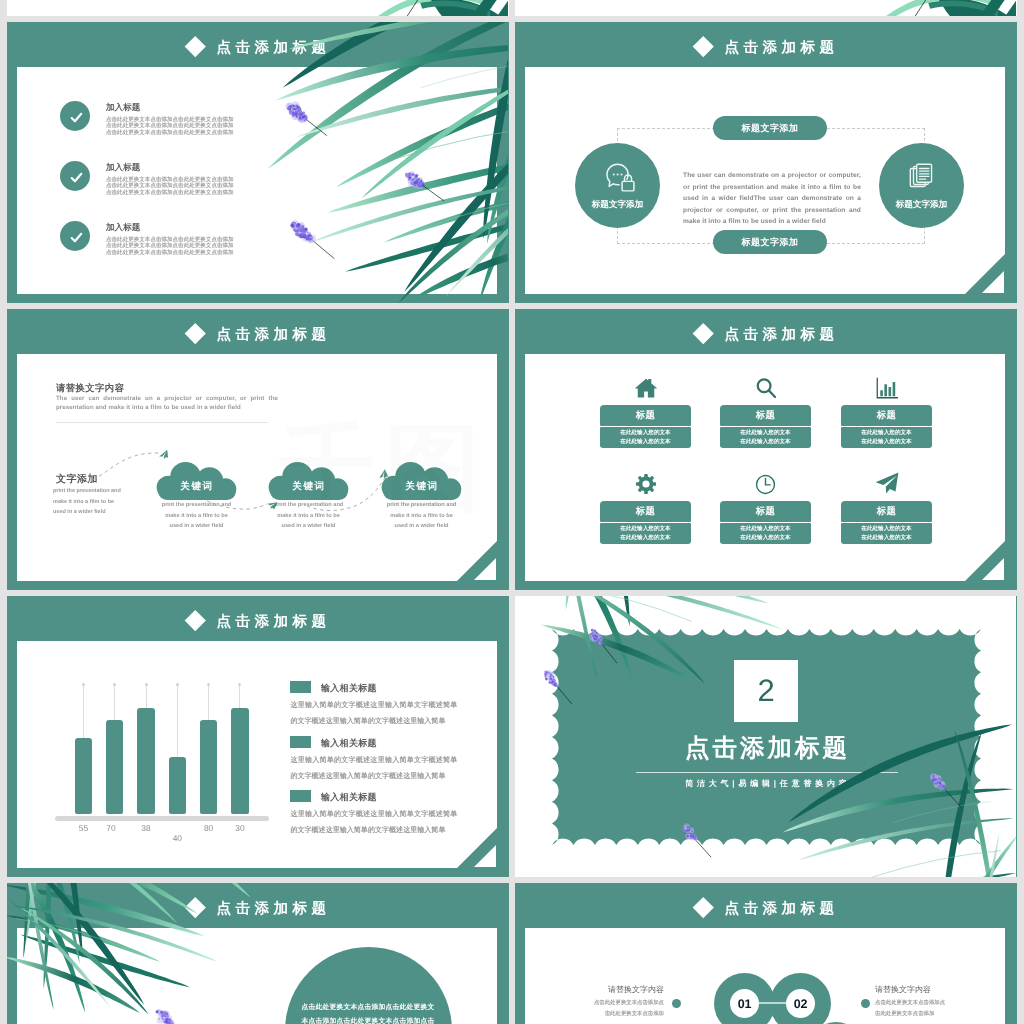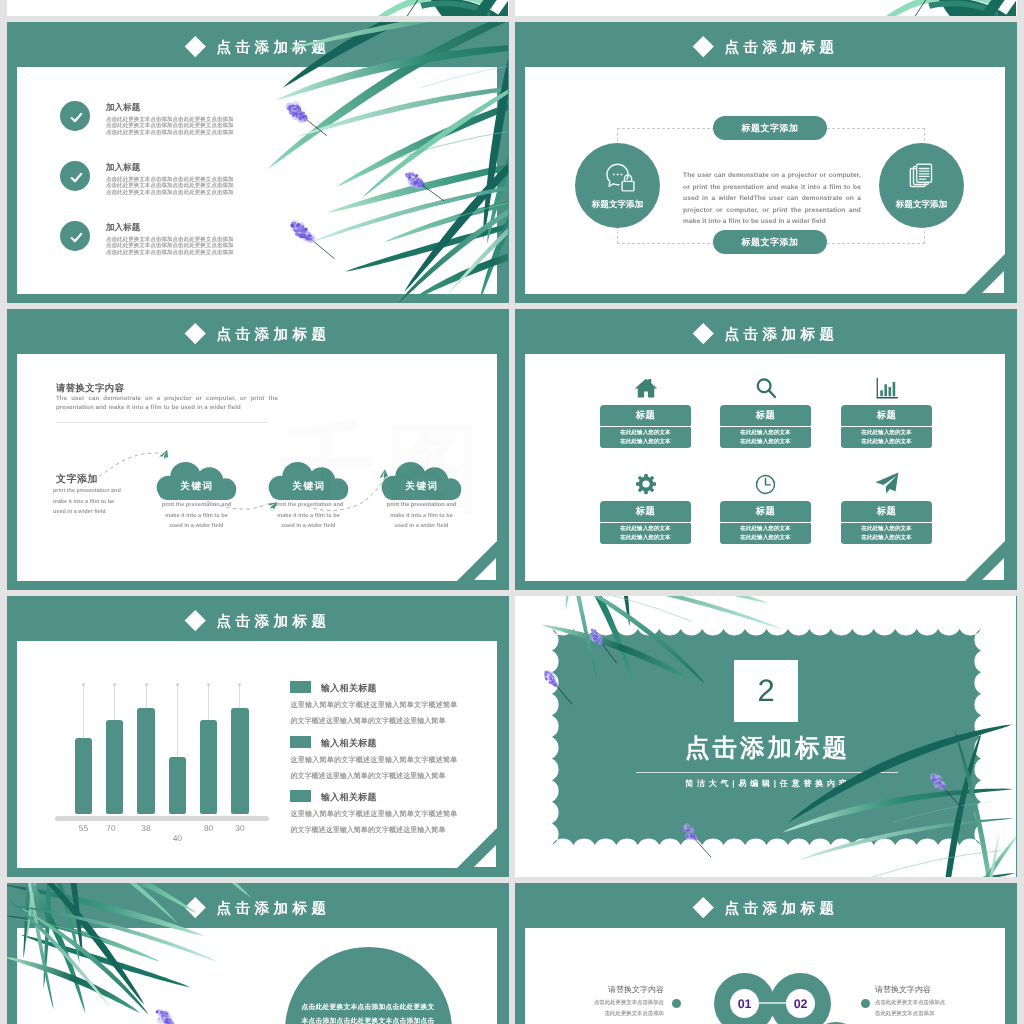--- a/index.html
+++ b/index.html
@@ -84,21 +84,21 @@
 
 .ct-circle{position:absolute;border-radius:50%;background:#4f9186;}
 .ct-body{position:absolute;color:#fff;font-size:6.8px;line-height:2.0;text-align:center;
    font-weight:700;white-space:pre-line;letter-spacing:.2px;}
 .nm-dot{position:absolute;width:9px;height:9px;border-radius:50%;background:#4f9186;}
 .nm-lab{position:absolute;font-size:8px;color:#5d5d5d;font-weight:400;white-space:nowrap;}
 .nm-body{position:absolute;font-size:5.4px;color:#a0a0a0;line-height:1.95;font-weight:700;
    white-space:pre-line;}
 .nm-bub{position:absolute;border-radius:50%;background:#4f9186;}
 .nm-inner{position:absolute;border-radius:50%;background:#fff;display:flex;align-items:center;
-   justify-content:center;color:#4c1d95;font-size:12.5px;font-weight:700;letter-spacing:-0.3px;}
+   justify-content:center;color:#0f172a;font-size:12.5px;font-weight:700;letter-spacing:-0.3px;}
 
 
 .wm-txt{position:absolute;color:rgba(0,0,0,.055);font-weight:700;white-space:nowrap;
    pointer-events:none;line-height:30px;}
 .wm-logo{position:absolute;color:rgba(255,255,255,.55);font-weight:700;pointer-events:none;}
 
 </style>
 </head>
 <body>
 

